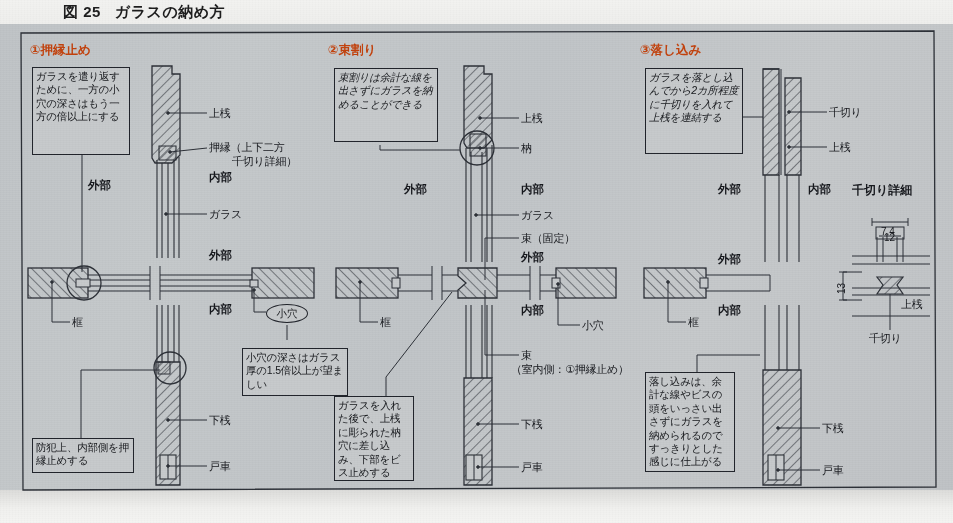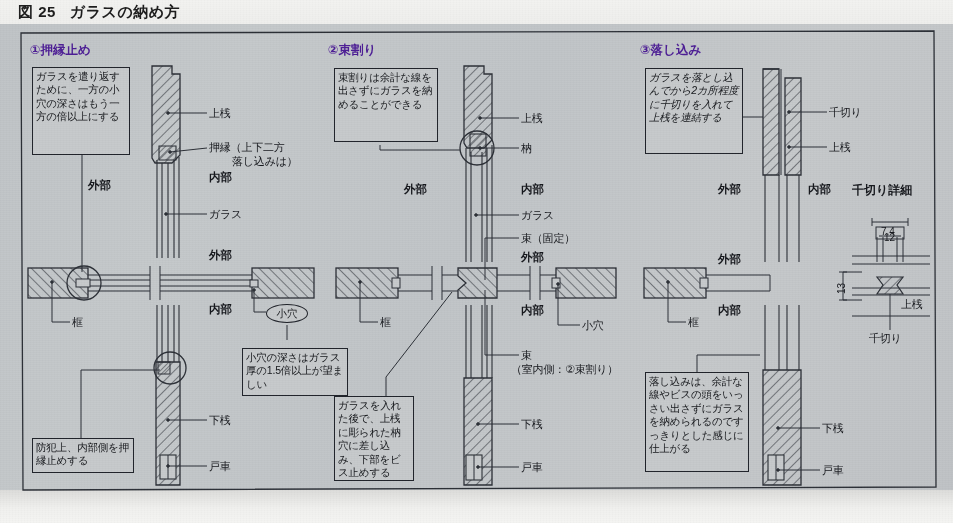--- a/index.html
+++ b/index.html
@@ -26,30 +26,30 @@
     opacity:.30;pointer-events:none;
     background-image:
       repeating-linear-gradient(0deg,rgba(0,0,0,.035) 0px,rgba(0,0,0,.035) 1px,rgba(255,255,255,.03) 1px,rgba(255,255,255,.03) 2px),
       repeating-linear-gradient(90deg,rgba(0,0,0,.03) 0px,rgba(0,0,0,.03) 1px,rgba(255,255,255,.025) 1px,rgba(255,255,255,.025) 3px);
   }
   #title{
     position:absolute;left:18px;top:3px;
     font-size:15px;font-weight:bold;color:#1c1c1c;white-space:nowrap;
     letter-spacing:.5px;
   }
-  #title .num{margin-right:14px;}
+  #title .num{margin-right:14px;margin-left:45px;}
   svg#art{position:absolute;left:0;top:0;width:953px;height:523px;}
   .tbox{
     position:absolute;background:#c6c9cb;border:1.4px solid #20232a;
     color:#14161a;font-size:10.5px;line-height:13.4px;
     padding:2px 3px 1px 3px;letter-spacing:-.2px;
     box-sizing:border-box;
   }
   .plabel{
-    position:absolute;font-size:12.5px;font-weight:bold;color:#4c1d95;
+    position:absolute;font-size:12.5px;font-weight:bold;color:#c2410c;
     white-space:nowrap;letter-spacing:0px;
   }
   .lab{
     position:absolute;font-size:11px;color:#15171c;white-space:nowrap;
     letter-spacing:-.2px;
   }
   .labb{
     position:absolute;font-size:11.5px;font-weight:bold;color:#15171c;
     white-space:nowrap;letter-spacing:0;
   }
@@ -402,54 +402,54 @@
   <div class="tbox" style="left:32px;top:67px;width:98px;height:88px;">ガラスを遣り返すために、一方の小穴の深さはもう一方の倍以上にする</div>
 
   <div class="tbox" style="left:210px;top:348px;width:106px;height:48px;margin-left:32px;">小穴の深さはガラス厚の1.5倍以上が望ましい</div>
 
   <div class="tbox" style="left:32px;top:438px;width:102px;height:35px;">防犯上、内部側を押縁止めする</div>
 
   <div class="oval" style="left:266px;top:304px;width:42px;height:19px;">小穴</div>
 
   <div class="lab" style="left:209px;top:106px;">上桟</div>
   <div class="lab" style="left:209px;top:140px;">押縁（上下二方</div>
-  <div class="lab" style="left:232px;top:154px;">落し込みは）</div>
+  <div class="lab" style="left:232px;top:154px;">千切り詳細）</div>
   <div class="lab" style="left:209px;top:207px;">ガラス</div>
   <div class="lab" style="left:72px;top:315px;">框</div>
   <div class="lab" style="left:209px;top:413px;">下桟</div>
   <div class="lab" style="left:209px;top:459px;">戸車</div>
 
   <div class="labb" style="left:88px;top:178px;">外部</div>
   <div class="labb" style="left:209px;top:170px;">内部</div>
   <div class="labb" style="left:209px;top:248px;">外部</div>
   <div class="labb" style="left:209px;top:302px;">内部</div>
 
-  <div class="tbox" style="left:334px;top:68px;width:104px;height:74px;">束割りは余計な線を出さずにガラスを納めることができる</div>
+  <div class="tbox" style="left:334px;top:68px;width:104px;height:74px;font-style:italic;">束割りは余計な線を出さずにガラスを納めることができる</div>
 
   <div class="tbox" style="left:334px;top:396px;width:80px;height:85px;">ガラスを入れた後で、上桟に彫られた枘穴に差し込み、下部をビス止めする</div>
 
   <div class="lab" style="left:521px;top:111px;">上桟</div>
   <div class="lab" style="left:521px;top:141px;">枘</div>
   <div class="lab" style="left:521px;top:208px;">ガラス</div>
   <div class="lab" style="left:521px;top:231px;">束（固定）</div>
   <div class="lab" style="left:380px;top:315px;">框</div>
   <div class="lab" style="left:582px;top:318px;">小穴</div>
   <div class="lab" style="left:521px;top:348px;">束</div>
-  <div class="lab" style="left:511px;top:362px;">（室内側：②束割り）</div>
+  <div class="lab" style="left:511px;top:362px;">（室内側：①押縁止め）</div>
   <div class="lab" style="left:521px;top:417px;">下桟</div>
   <div class="lab" style="left:521px;top:460px;">戸車</div>
 
   <div class="labb" style="left:404px;top:182px;">外部</div>
   <div class="labb" style="left:521px;top:182px;">内部</div>
   <div class="labb" style="left:521px;top:250px;">外部</div>
   <div class="labb" style="left:521px;top:303px;">内部</div>
 
   <div class="tbox" style="left:645px;top:68px;width:98px;height:86px;font-style:italic;">ガラスを落とし込んでから2カ所程度に千切りを入れて上桟を連結する</div>
 
-  <div class="tbox" style="left:645px;top:372px;width:104px;height:100px;">落し込みは、余計な線やビスの頭をいっさい出さずにガラスを納められるのですっきりとした感じに仕上がる</div>
+  <div class="tbox" style="left:645px;top:372px;width:90px;height:100px;">落し込みは、余計な線やビスの頭をいっさい出さずにガラスを納められるのですっきりとした感じに仕上がる</div>
 
   <div class="lab" style="left:829px;top:105px;">千切り</div>
   <div class="lab" style="left:829px;top:140px;">上桟</div>
   <div class="lab" style="left:688px;top:315px;">框</div>
   <div class="lab" style="left:822px;top:421px;">下桟</div>
   <div class="lab" style="left:822px;top:463px;">戸車</div>
 
   <div class="labb" style="left:718px;top:182px;">外部</div>
   <div class="labb" style="left:808px;top:182px;">内部</div>
   <div class="labb" style="left:718px;top:252px;">外部</div>

